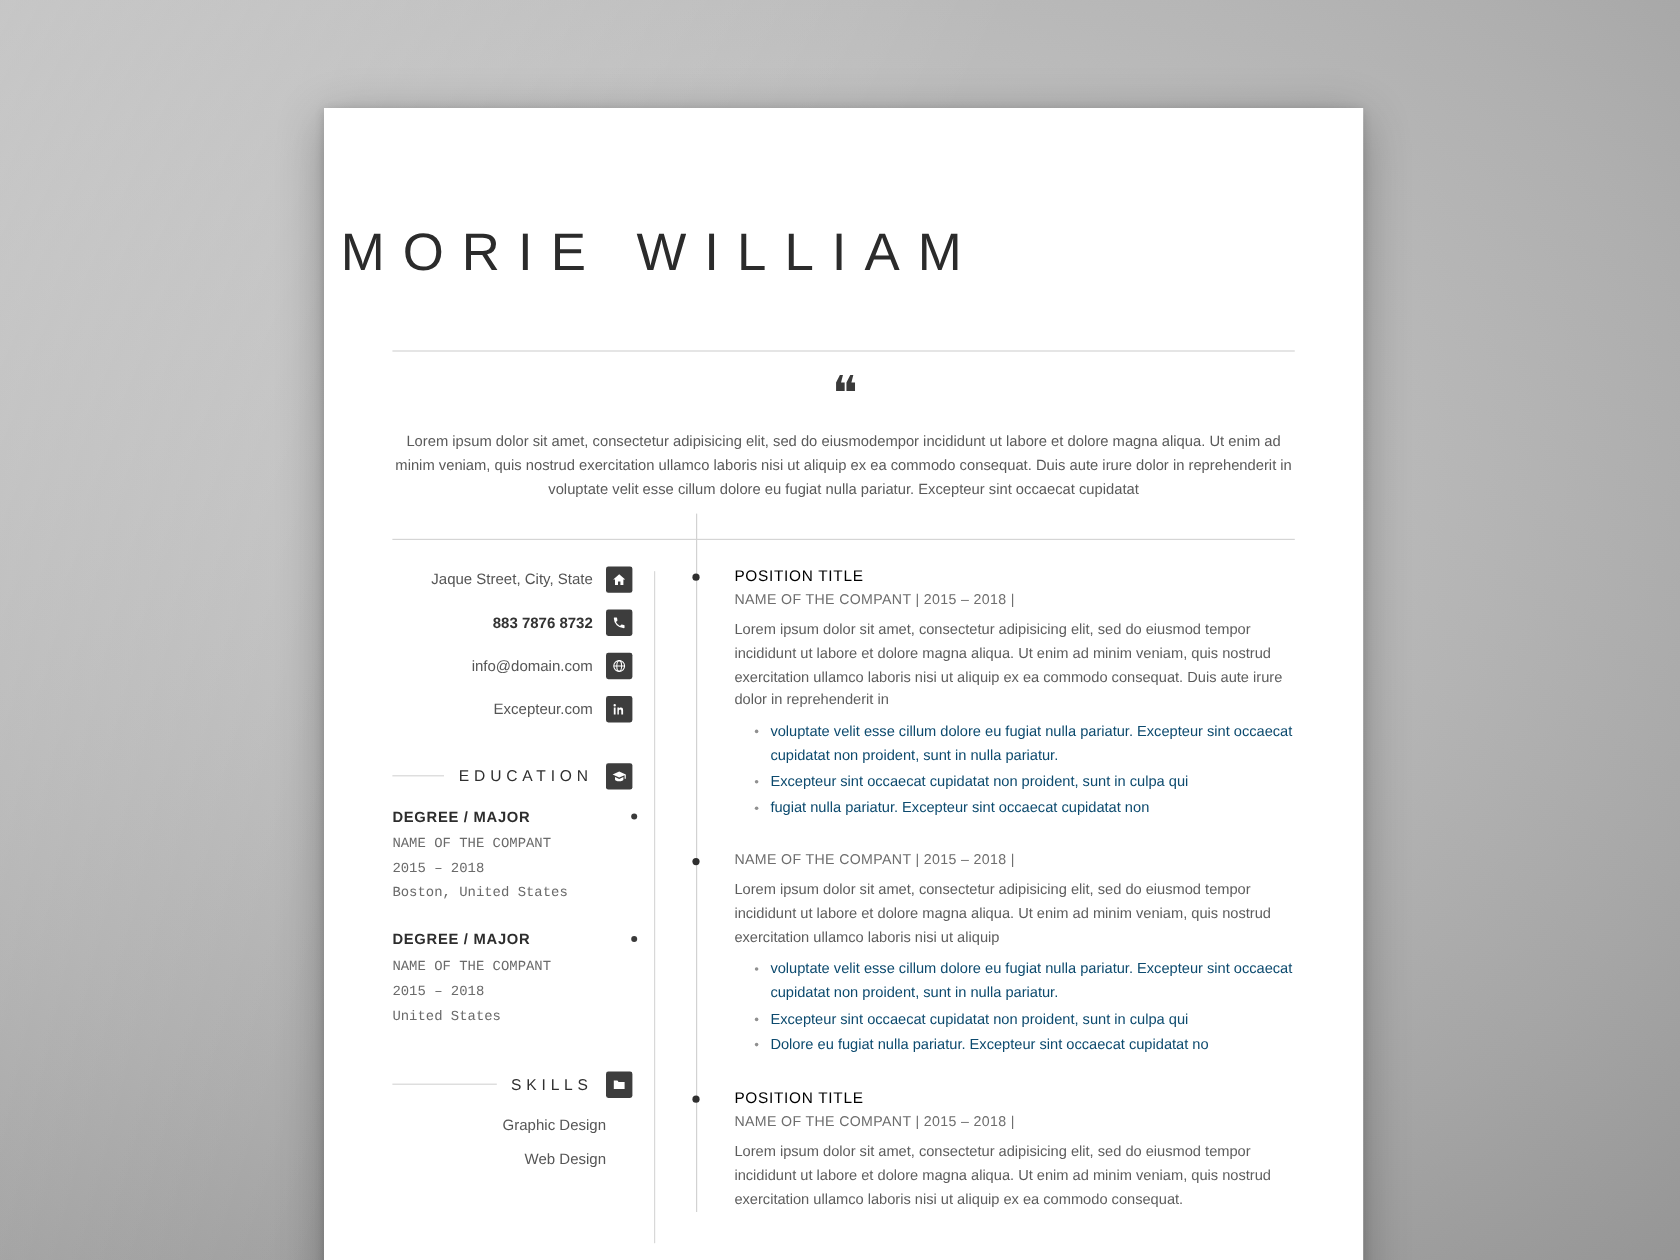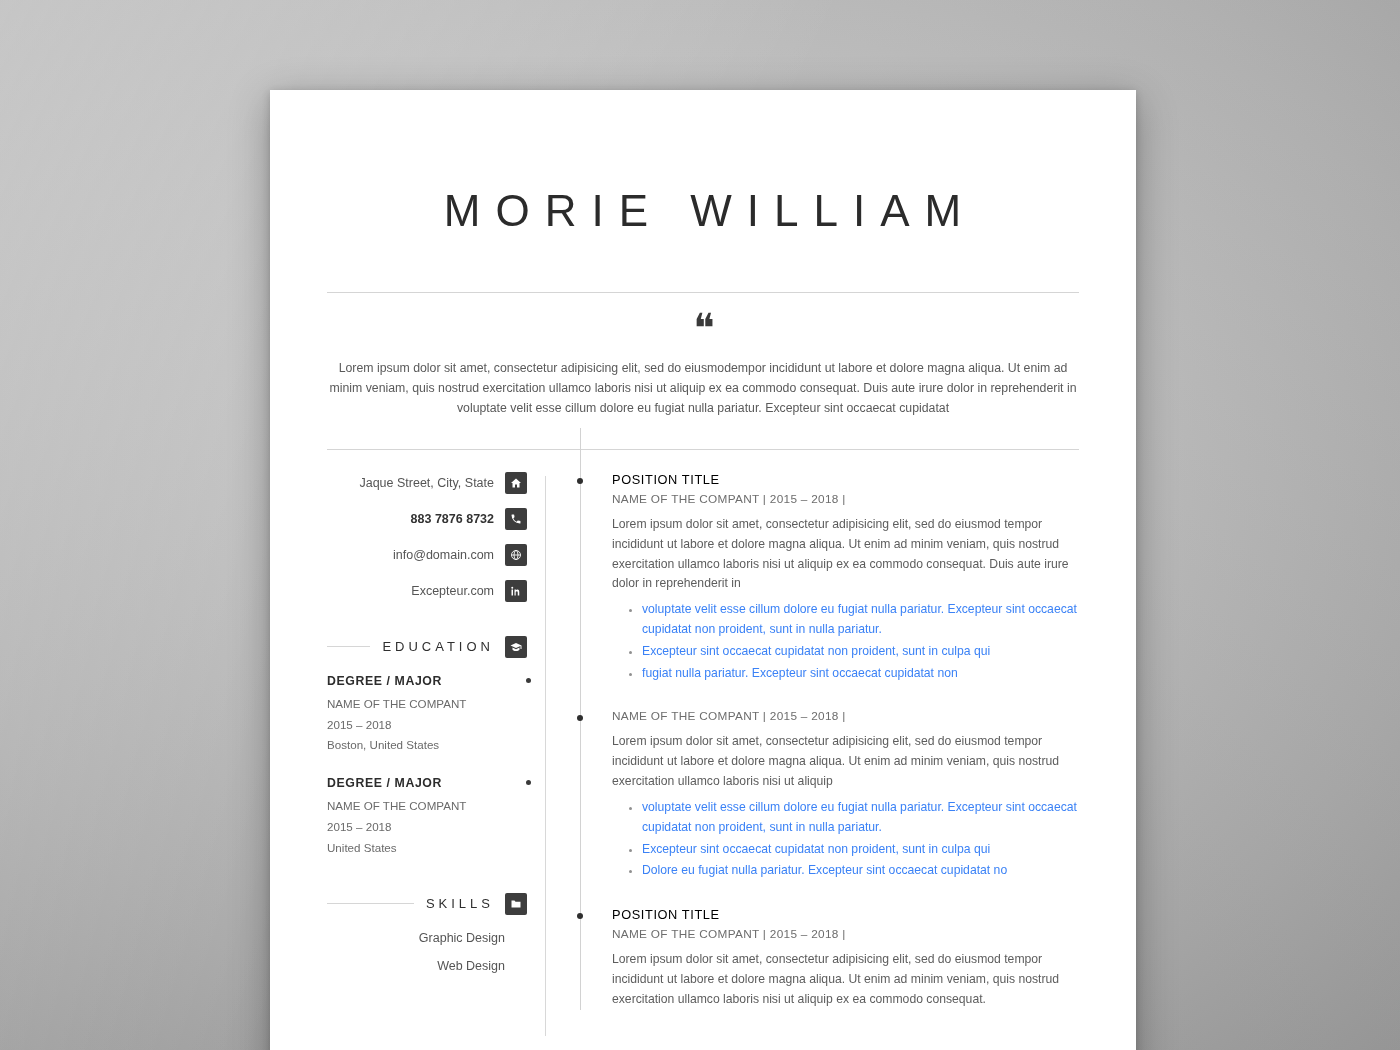--- a/index.html
+++ b/index.html
@@ -36,21 +36,21 @@
   .page-inner {
     position: absolute;
     left: 0; top: 0;
     width: 866px;
     height: 1000px;
     padding: 0;
   }
 
   
   .name-title {
-    text-align: center;
+    text-align: left;
     font-size: 44px;
     letter-spacing: 15px;
     color: #2b2b2b;
     font-weight: 400;
     margin: 96px 0 0 0;
     padding-left: 14px;
     font-family: "Liberation Sans", sans-serif;
   }
 
   .header-rule {
@@ -169,20 +169,21 @@
     font-size: 12.3px;
     font-weight: bold;
     letter-spacing: 0.6px;
     color: #2d2d2d;
     margin-bottom: 6px;
   }
   .edu-line {
     font-size: 11.6px;
     color: #6a6a6a;
     line-height: 1.8;
+    font-family: Liberation Mono, monospace;
   }
   .edu-dot {
     position: absolute;
     right: -4px;
     top: 4px;
     width: 5px;
     height: 5px;
     background: #3a3a3a;
     border-radius: 50%;
   }
@@ -253,21 +254,21 @@
     line-height: 1.63;
     margin-bottom: 6px;
   }
   .exp-bullets {
     margin: 0;
     padding-left: 30px;
     list-style: disc;
   }
   .exp-bullets li {
     font-size: 12.2px;
-    color: #3b82f6;
+    color: #0c4a6e;
     line-height: 1.62;
     margin-bottom: 2px;
   }
   .exp-bullets li::marker { color: #909090; font-size: 11px; }
 </style>
 </head>
 <body>
 
 <div class="backdrop"></div>
 

